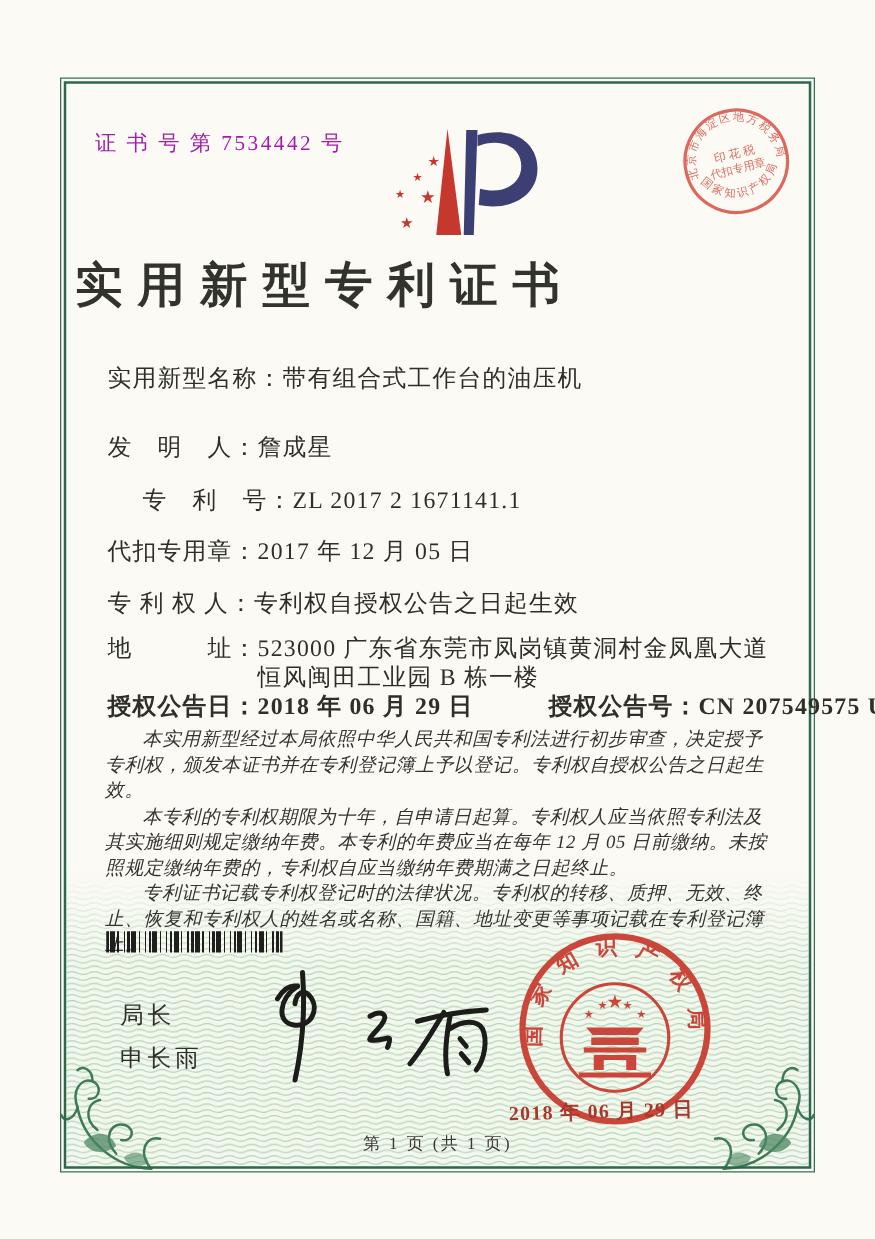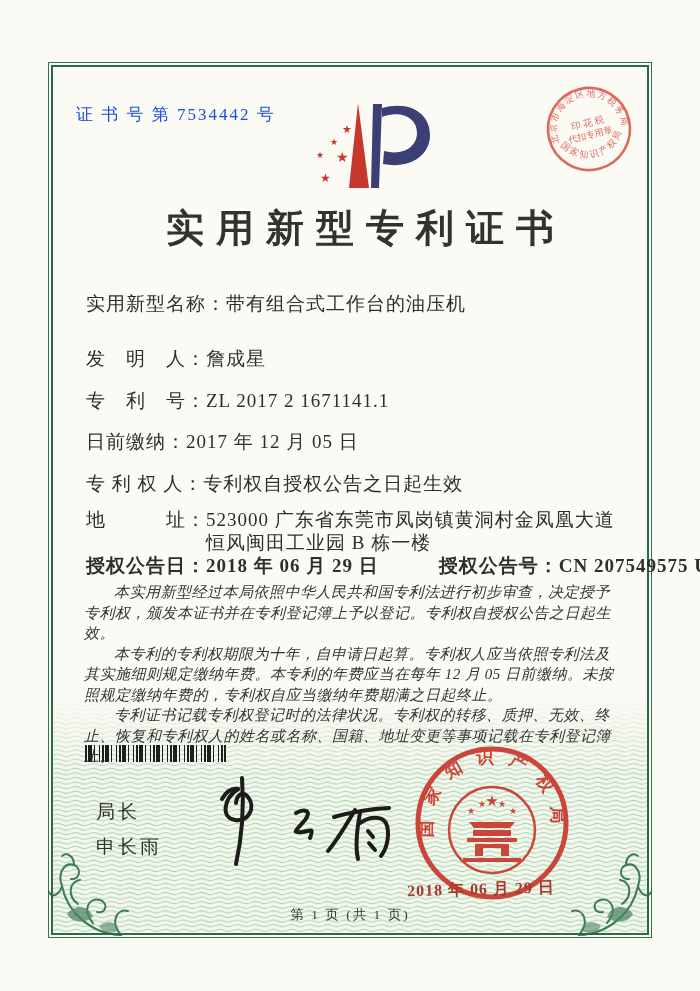--- a/index.html
+++ b/index.html
@@ -32,45 +32,45 @@
     z-index:0;
   }
   .guilloche svg { display:block; width:100%; height:100%; }
   .guilloche .fade {
     position:absolute; inset:0;
     background:linear-gradient(180deg,#fbfaf4 0%, rgba(251,250,244,0) 32%);
   }
 
   .cert-no {
     left:76px; top:103px; font-size:17px; letter-spacing:2px;
-    color:#1d4ed8; z-index:4;
+    color:#a21caf; z-index:4;
   }
 
   .logo { left:292px; top:100px; width:140px; height:95px; z-index:4; }
 
   .tax-stamp {
     left:545px; top:85px; width:88px; height:88px; z-index:6;
     transform:rotate(-14deg); opacity:.88;
   }
 
   .title {
-    left:48px; top:203px; width:624px; text-align:center;
+    left:48px; top:203px; width:624px; text-align:left;
     font-size:38px; font-weight:600; letter-spacing:12px; text-indent:12px;
     color:#33332e; z-index:4;
   }
 
   .field {
     left:86px; width:540px; display:flex; align-items:flex-start;
     font-size:19px; line-height:23px; letter-spacing:1px;
     color:#2f2f2a; z-index:4;
   }
   .field .lbl { white-space:pre; flex:none; }
   .field .val { white-space:pre; }
   .field .val.wrap { white-space:normal; flex:1; }
-  .f1{ top:292px; } .f2{ top:347px; } .f3{ top:389px; }
+  .f1{ top:292px; } .f2{ top:347px; } .f3{ top:389px;margin-left:28px; }
   .f4{ top:430px; } .f5{ top:472px; } .f6{ top:508px; }
   .f7{ top:554px;font-weight:bold; }
   .f7 .pair2 { margin-left:60px; display:flex; }
 
   .body-text {
     left:84px; top:582px; width:537px; z-index:4;
     font-size:15px; line-height:20.5px; letter-spacing:.5px;
     font-style:italic; color:#333330;
   }
   .body-text p { text-indent:2em; }
@@ -192,21 +192,21 @@
 </div>
 <div class="abs field f2">
   <span class="lbl">发　明　人：</span>
   <span class="val">詹成星</span>
 </div>
 <div class="abs field f3">
   <span class="lbl">专　利　号：</span>
   <span class="val">ZL 2017 2 1671141.1</span>
 </div>
 <div class="abs field f4">
-  <span class="lbl">日前缴纳：</span>
+  <span class="lbl">代扣专用章：</span>
   <span class="val">2017 年 12 月 05 日</span>
 </div>
 <div class="abs field f5">
   <span class="lbl">专 利 权 人：</span>
   <span class="val">专利权自授权公告之日起生效</span>
 </div>
 <div class="abs field f6">
   <span class="lbl">地　　　址：</span>
   <span class="val wrap">523000 广东省东莞市凤岗镇黄洞村金凤凰大道恒风闽田工业园 B 栋一楼</span>
 </div>

